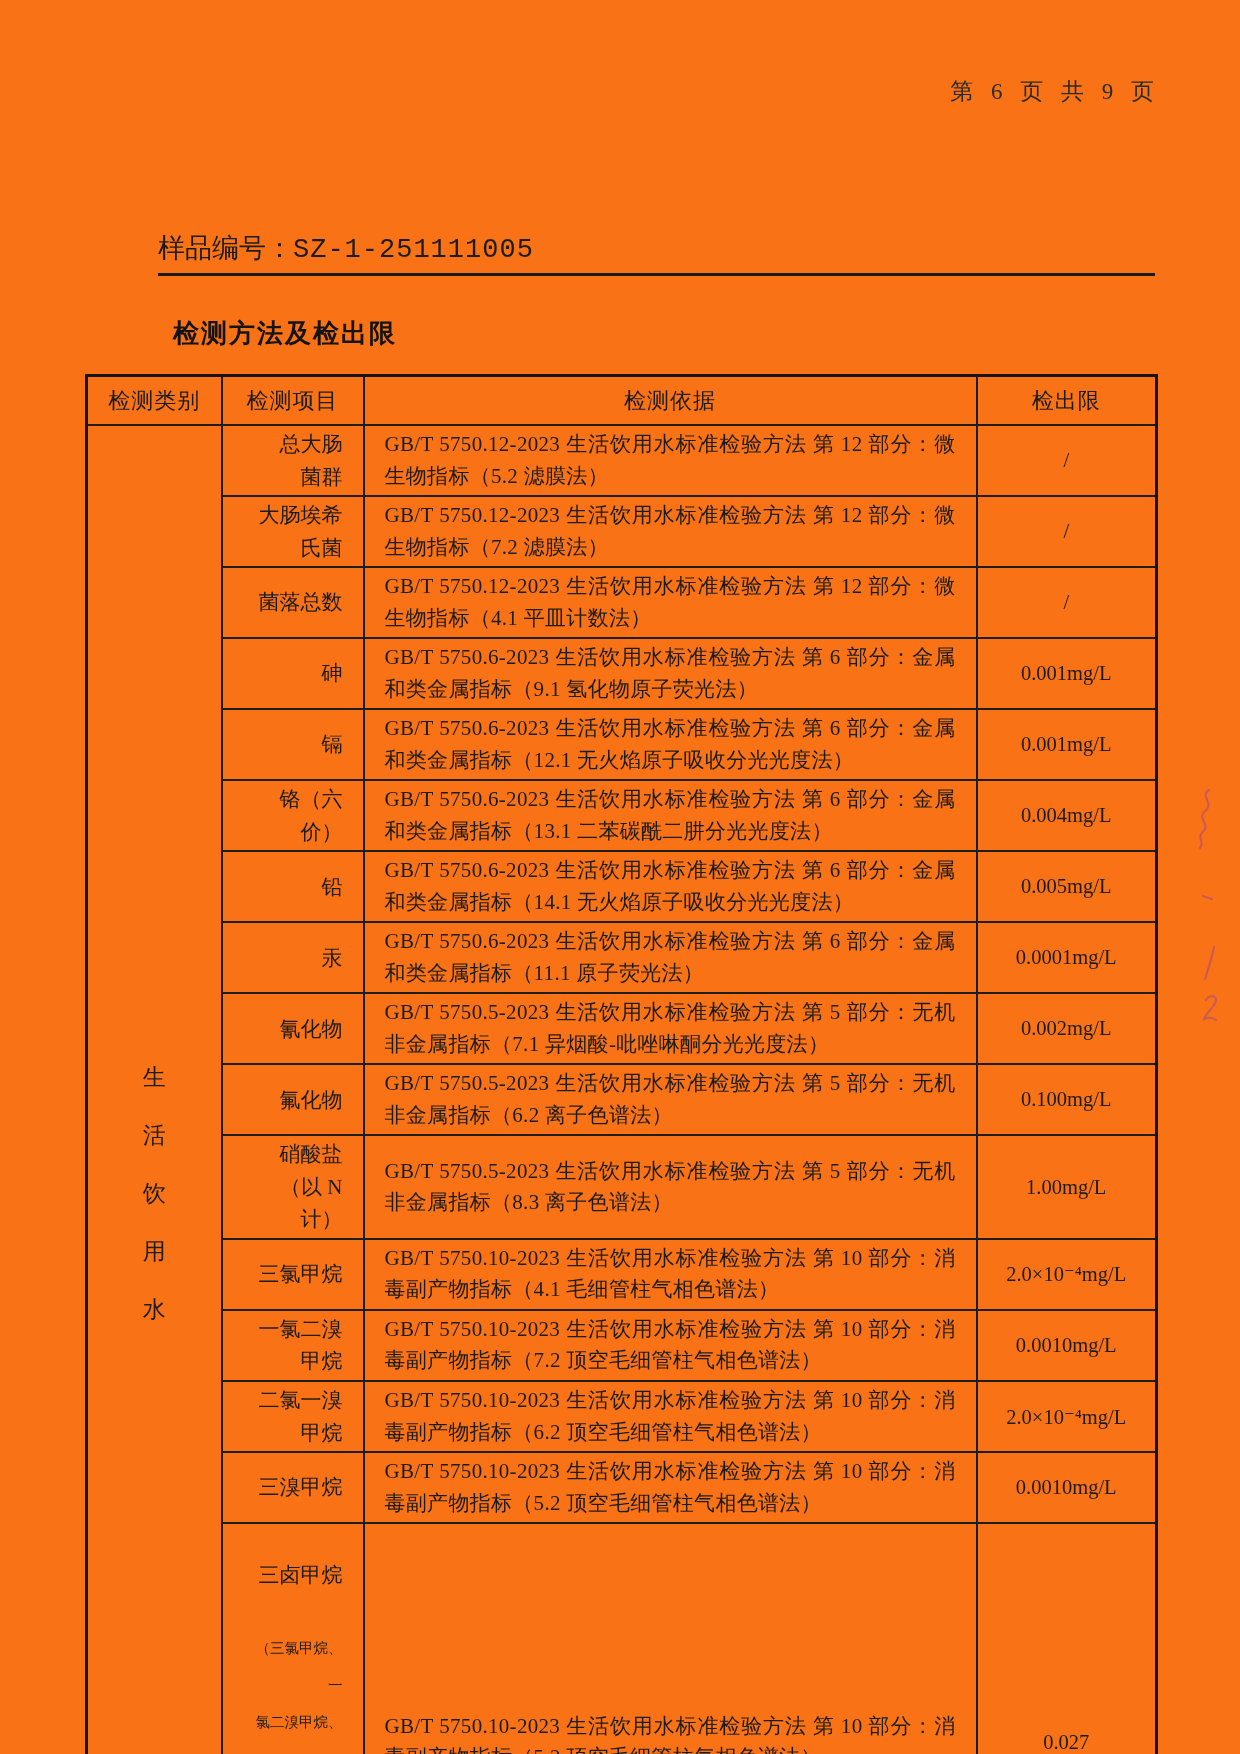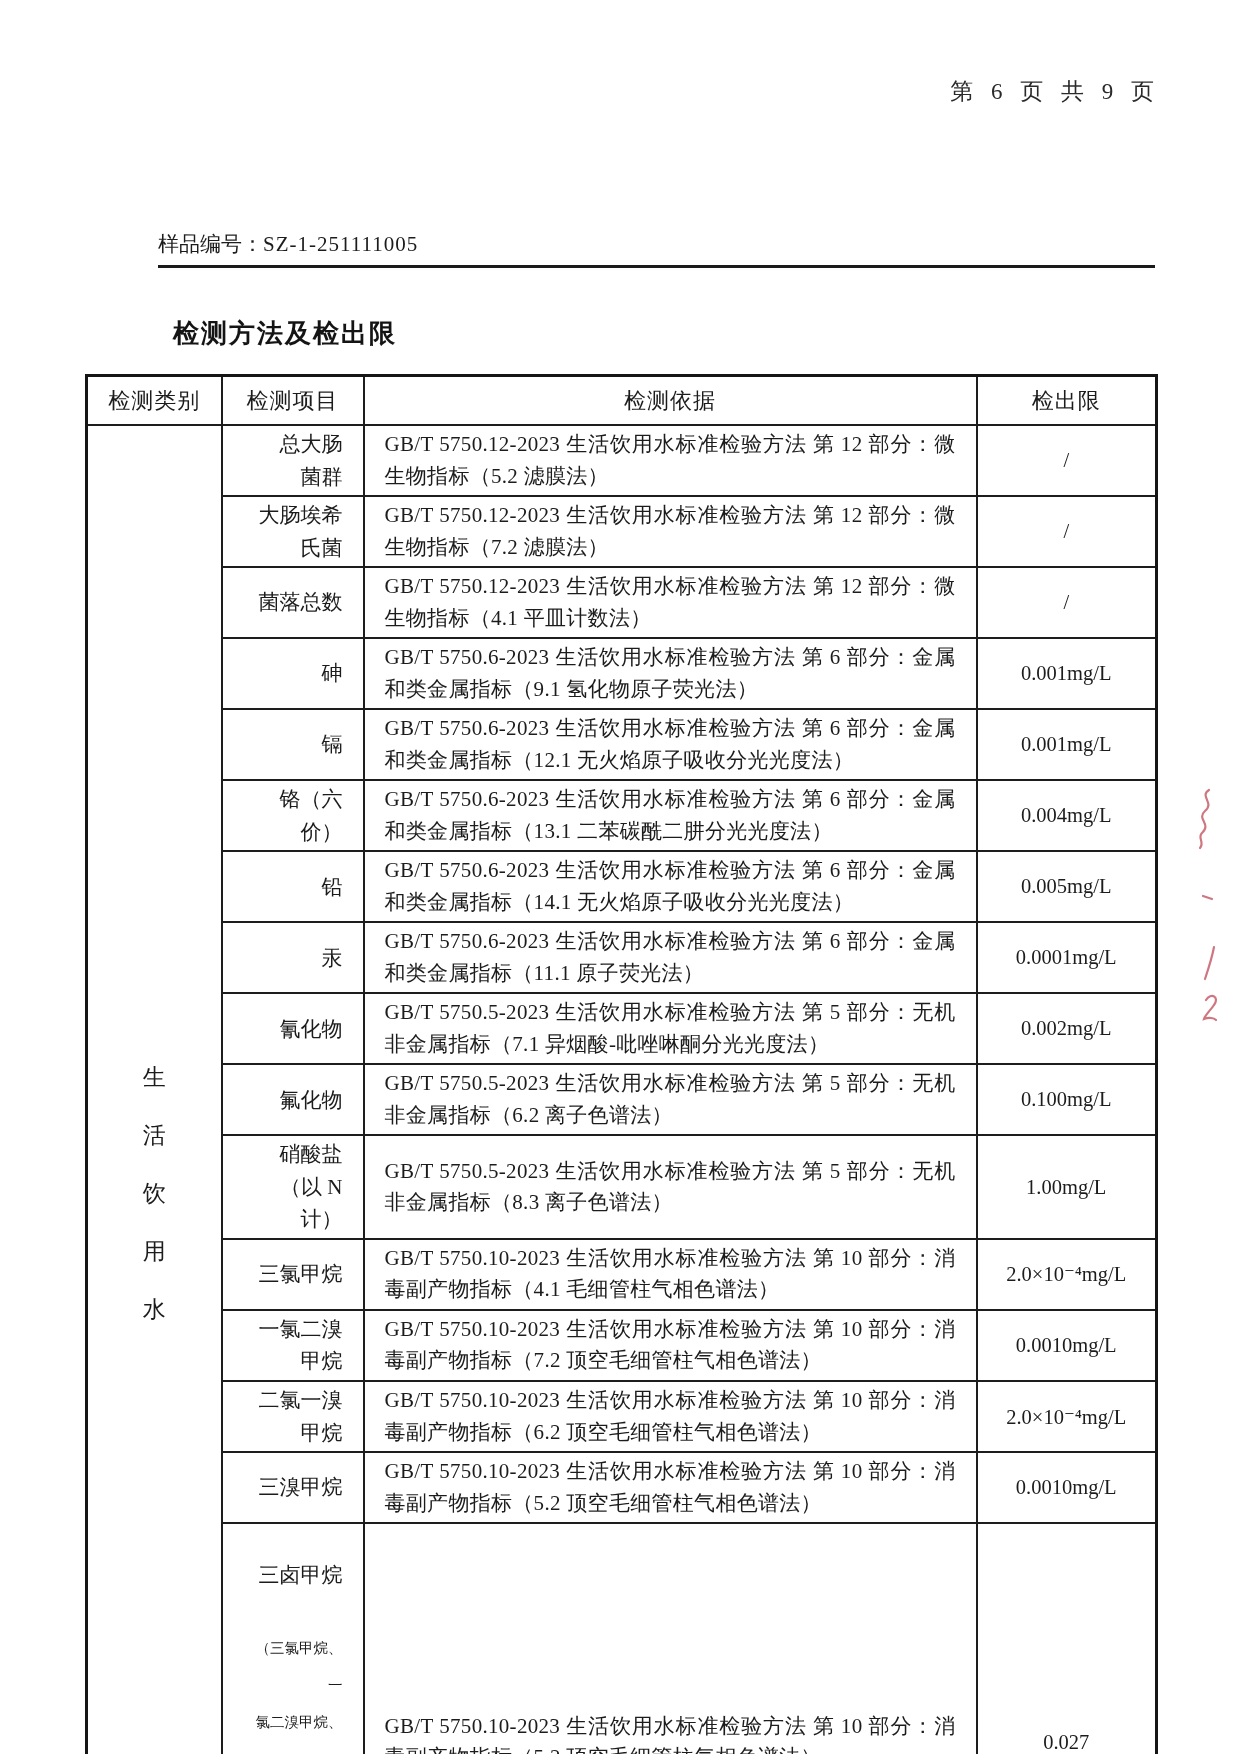--- a/index.html
+++ b/index.html
@@ -1,21 +1,21 @@
 <!DOCTYPE html>
 <html><head>
 <meta charset="utf-8">
 <style>
   html, body { margin: 0; padding: 0; background: #e8e8e8; }
   .page {
     position: relative;
     width: 1240px;
     height: 1754px;
     margin: 0 auto;
-    background: #ffffff;
+    background: #f97316;
     color: #1c1c1c;
     font-family: "Liberation Serif", "DejaVu Serif", serif;
     overflow: hidden;
   }
   .page-number {
     position: absolute;
     top: 76px;
     right: 80px;
     font-size: 23px;
     letter-spacing: 6px;
@@ -33,21 +33,22 @@
     letter-spacing: 3px;
     color: #161616;
   }
   .sample-line {
     position: absolute;
     top: 230px;
     left: 158px;
     width: 997px;
     border-bottom: 3px solid #1a1a1a;
     padding-bottom: 7px;
-    font-size: 21px;
+    font-size: 27px;
+    font-family: Liberation Mono, monospace;
   }
   .sample-line .sample-value { letter-spacing: 1px; }
   .section-title {
     position: absolute;
     top: 316px;
     left: 173px;
     font-family: "Liberation Sans", "DejaVu Sans", sans-serif;
     font-weight: bold;
     font-size: 26px;
     letter-spacing: 2px;

